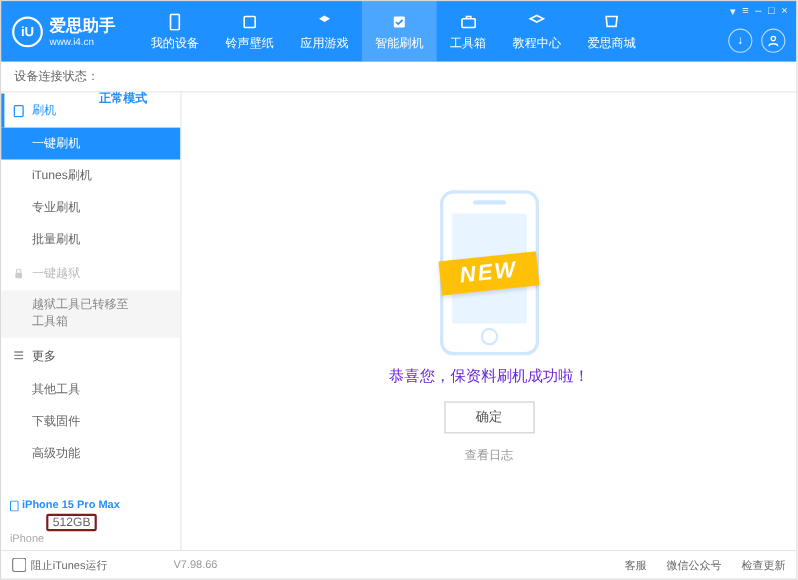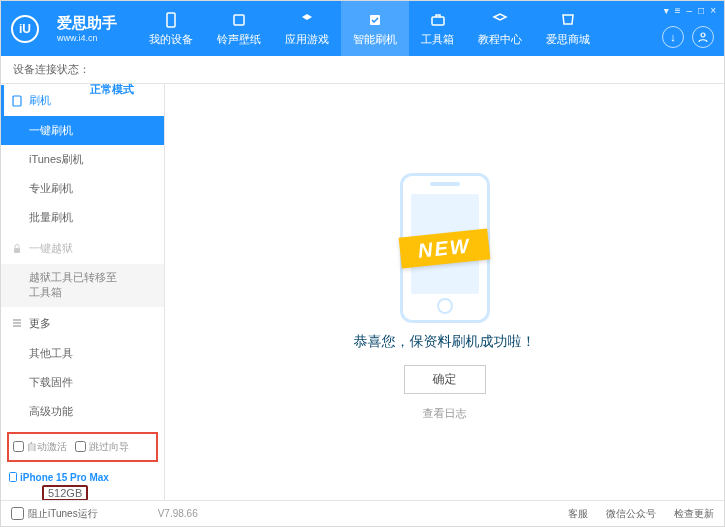--- a/index.html
+++ b/index.html
@@ -1,18 +1,18 @@
 <!DOCTYPE html>
 <html><head>
 <meta charset="utf-8">
 <style>
 * { margin: 0; padding: 0; box-sizing: border-box; font-family: "Microsoft YaHei", Arial, sans-serif; }
 body { background: #fff; width: 725px; height: 527px; overflow: hidden; border: 1px solid #d9d9d9; }
 .header { background: #1e90ff; height: 55px; display: flex; align-items: center; padding: 0 10px; color: #fff; position: relative; }
-.logo-area { display: flex; align-items: center; margin-right: 20px; gap: 12px; }
+.logo-area { display: flex; align-items: center; margin-right: 20px; }
 .logo-circle { width: 28px; height: 28px; border: 2px solid #fff; border-radius: 50%; display: flex; align-items: center; justify-content: center; font-weight: bold; font-size: 12px; margin-right: 6px; }
 .logo-text { font-size: 15px; font-weight: bold; }
 .logo-sub { font-size: 9px; opacity: 0.9; }
 .nav { display: flex; height: 100%; }
 .nav-item { display: flex; flex-direction: column; align-items: center; justify-content: center; padding: 0 12px; font-size: 11px; cursor: pointer; height: 100%; }
 .nav-item.active { background: rgba(255,255,255,0.2); }
 .nav-icon { width: 18px; height: 18px; margin-bottom: 3px; display: flex; align-items: center; justify-content: center; }
 .header-right { position: absolute; right: 8px; top: 4px; display: flex; gap: 6px; font-size: 10px; }
 .header-right span { cursor: pointer; opacity: 0.9; }
 .header-circles { position: absolute; right: 10px; bottom: 8px; display: flex; gap: 8px; }
@@ -37,21 +37,21 @@
 .device-badge { border: 2px solid #7f1d1d; color: #666; padding: 0 4px; font-size: 11px; display: inline-block; margin-top: 2px; border-radius: 2px; margin-left: 33px; }
 .device-type { color: #aaa; margin-top: 2px; }
 .main { flex: 1; display: flex; flex-direction: column; align-items: center; justify-content: center; position: relative; }
 .illustration { width: 200px; height: 170px; position: relative; display: flex; align-items: center; justify-content: center; }
 .phone { width: 90px; height: 150px; background: #fff; border: 3px solid #d0e8ff; border-radius: 12px; position: relative; }
 .phone::before { content: ''; position: absolute; top: 6px; left: 50%; transform: translateX(-50%); width: 30px; height: 4px; background: #d0e8ff; border-radius: 2px; }
 .phone::after { content: ''; position: absolute; bottom: 6px; left: 50%; transform: translateX(-50%); width: 12px; height: 12px; border: 2px solid #d0e8ff; border-radius: 50%; }
 .phone-screen { position: absolute; top: 18px; left: 8px; right: 8px; bottom: 26px; background: #e8f4ff; border-radius: 2px; }
 .new-banner { position: absolute; background: #ffc107; color: #fff; font-weight: bold; font-style: italic; font-size: 20px; padding: 4px 18px; transform: rotate(-6deg); letter-spacing: 2px; box-shadow: 0 2px 4px rgba(0,0,0,0.15); }
 .new-banner::before, .new-banner::after { content: ''; position: absolute; width: 0; height: 0; border: 8px solid transparent; }
-.success-text { color: #0c4a6e; font-size: 14px; }
+.success-text { color: #6d28d9; font-size: 14px; }
 .ok-btn { margin-top: 14px; padding: 5px 28px; border: 1px solid #ccc; background: #fff; color: #555; font-size: 12px; cursor: pointer; }
 .log-link { margin-top: 12px; color: #999; font-size: 11px; cursor: pointer; }
 .footer { height: 26px; border-top: 1px solid #e5e5e5; display: flex; align-items: center; padding: 0 10px; font-size: 10px; color: #666; }
 .footer-left { display: flex; align-items: center; gap: 4px; }
 .footer-version { margin-left: 60px; color: #999; }
 .footer-right { margin-left: auto; display: flex; gap: 18px; }
 .footer-right span { cursor: pointer; }
 svg { display: block; }
 </style>
 </head>
@@ -184,30 +184,20 @@
               <path d="M1 2 H9 M1 5 H9 M1 8 H9"></path>
             </svg>
           </span>
         <span>更多</span>
       </div>
       <div class="side-item">其他工具</div>
       <div class="side-item">下载固件</div>
       <div class="side-item">高级功能</div>
     </div>
     <div style="flex:1"></div>
-    <div class="checkbox-area">
-      <label class="cb-item">
-          <input type="checkbox" style="">
-          <span>自动激活</span>
-        </label>
-      <label class="cb-item">
-          <input type="checkbox" style="">
-          <span>跳过向导</span>
-        </label>
-    </div>
     <div class="device-info">
       <div class="device-name">
         <span>
             <svg width="8" height="10" viewBox="0 0 8 10" fill="none" stroke="#1e90ff" stroke-width="1">
               <rect x="0.5" y="0.5" width="7" height="9" rx="1"></rect>
             </svg>
           </span>
         <span>iPhone 15 Pro Max</span>
       </div>
       <span class="device-badge">512GB</span>

